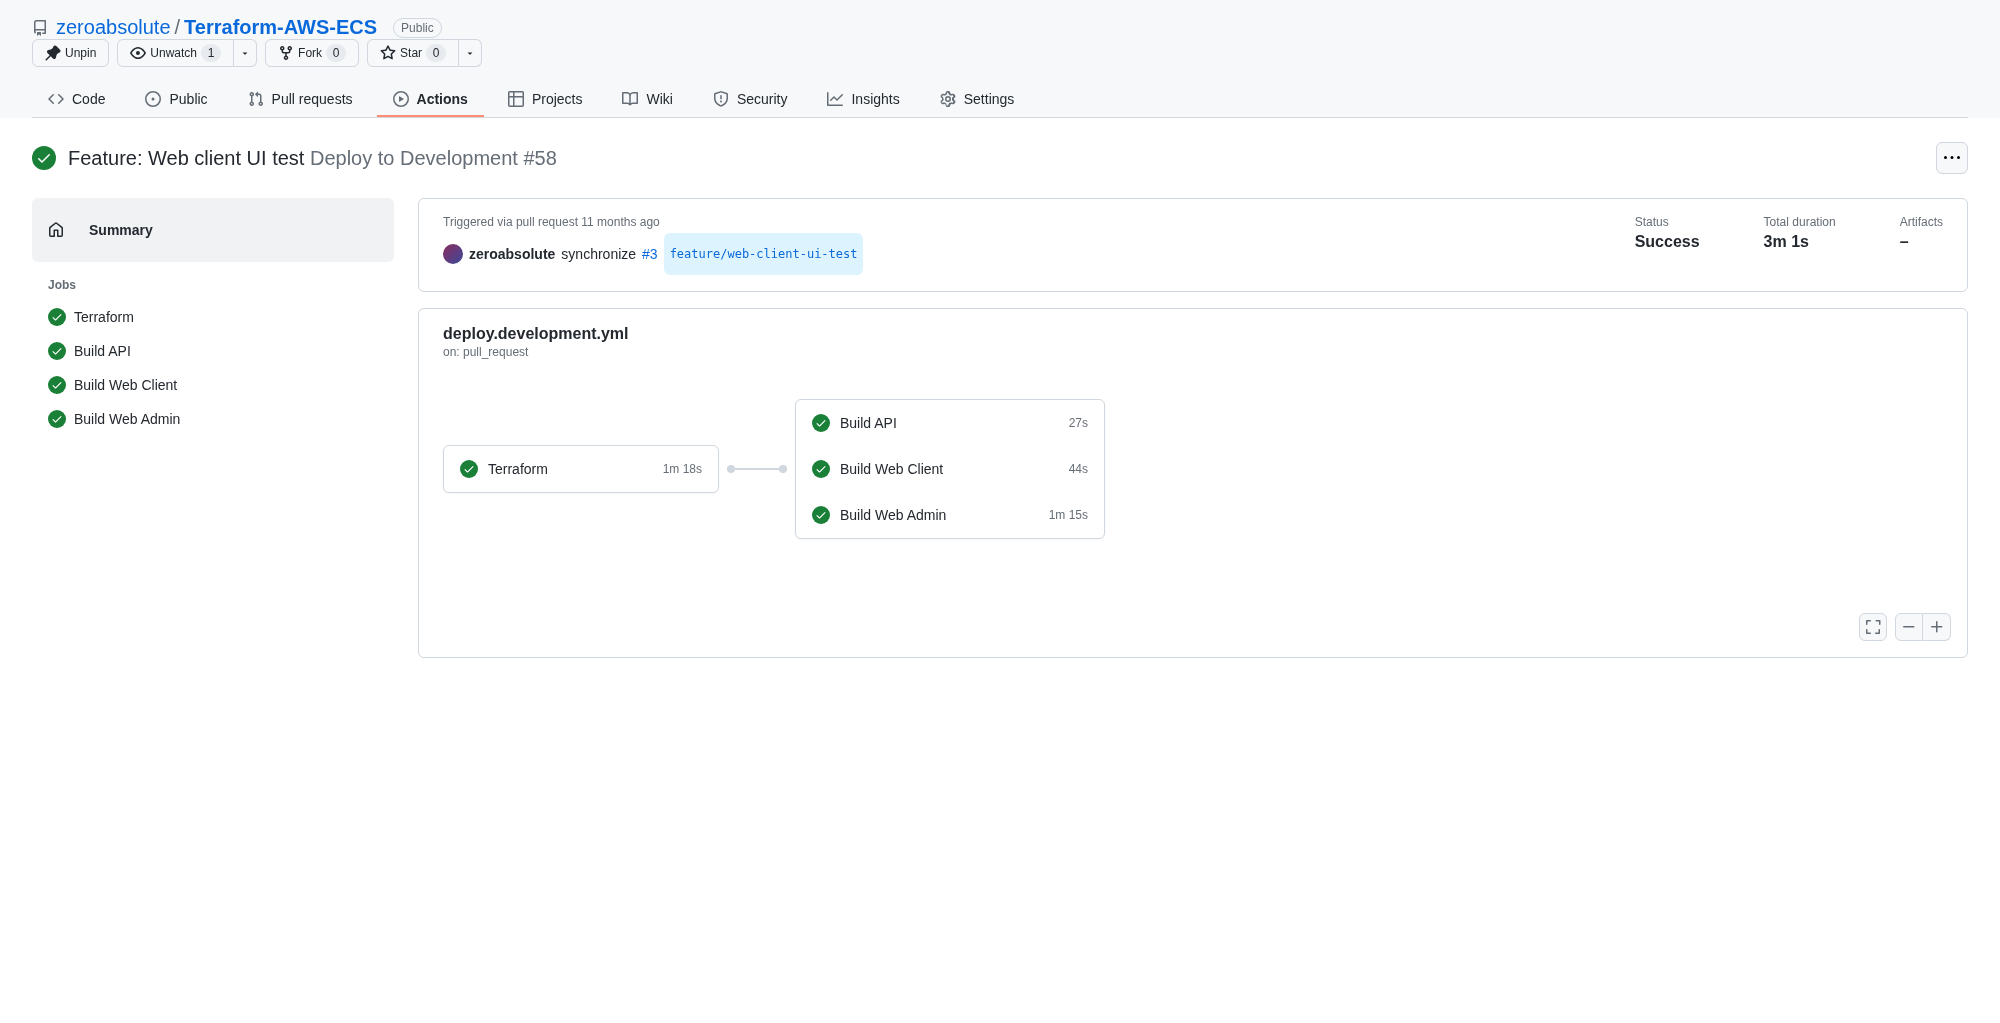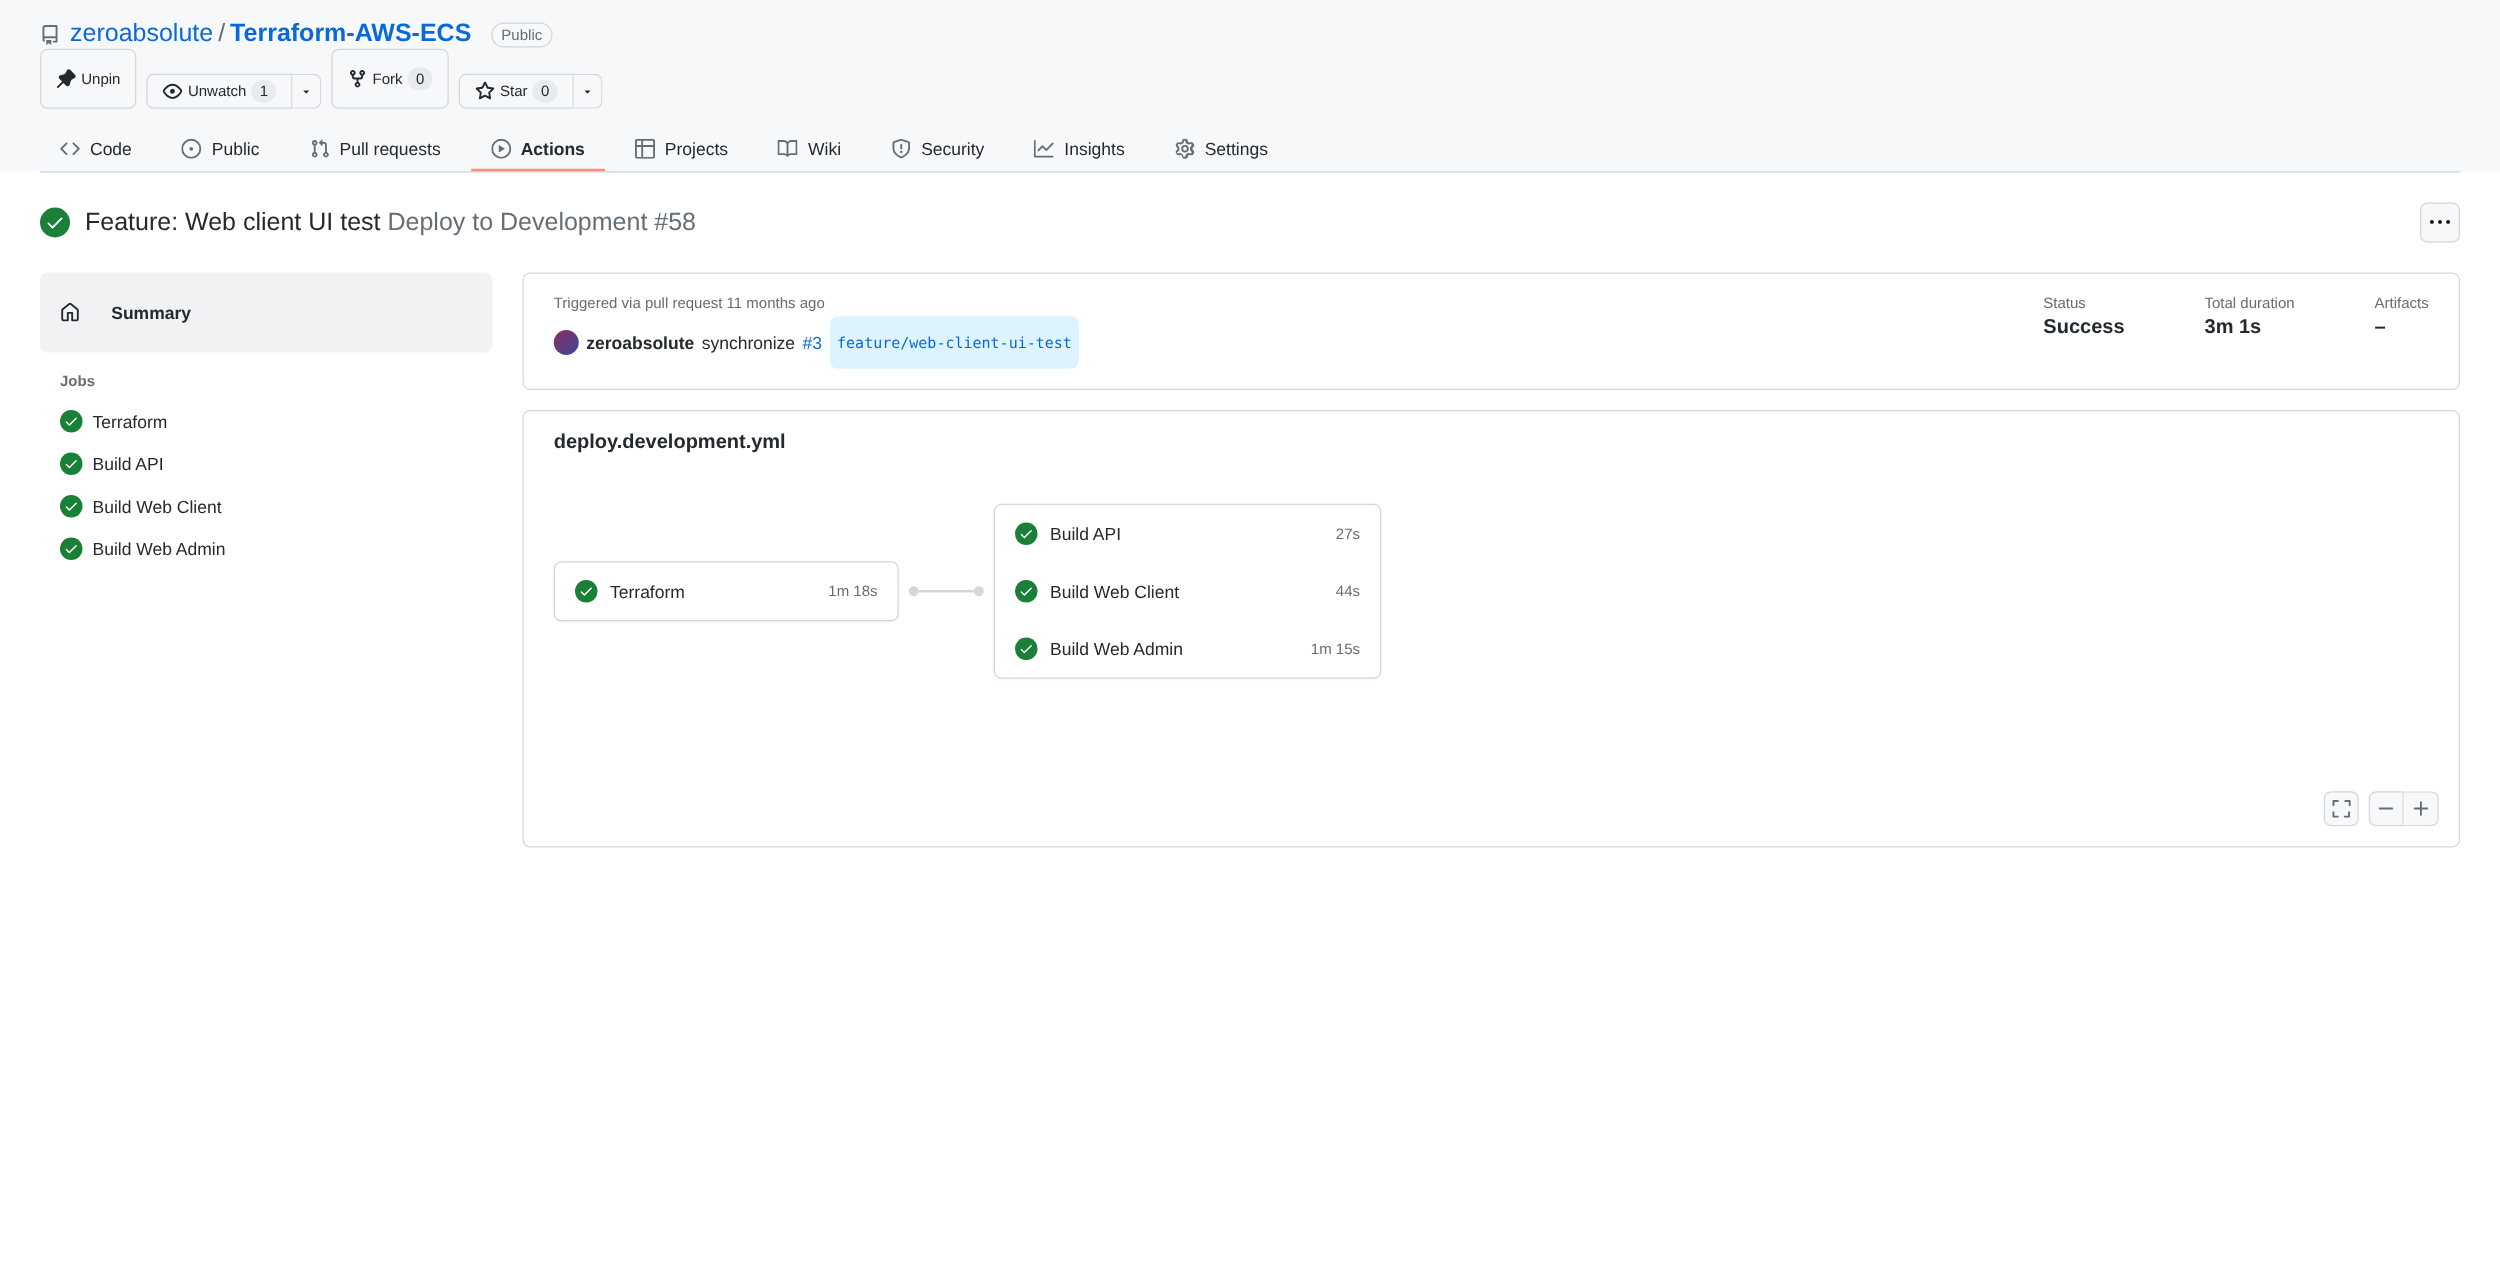--- a/index.html
+++ b/index.html
@@ -11,21 +11,21 @@
 .repo-title-group { display: flex; align-items: center; gap: 8px; }
 .repo-icon { color: #656d76; display: inline-flex; }
 .repo-title { font-size: 20px; font-weight: 400; }
 .repo-title a { color: #0969da; text-decoration: none; }
 .repo-title .sep { color: #656d76; margin: 0 4px; }
 .repo-title .repo-name { font-weight: 600; }
 .visibility-badge { display: inline-block; padding: 0 7px; font-size: 12px; font-weight: 500; line-height: 18px; border: 1px solid #d0d7de; border-radius: 2em; color: #656d76; margin-left: 8px; }
 
 .header-actions { display: flex; gap: 8px; }
 .btn { display: inline-flex; align-items: center; gap: 4px; padding: 3px 12px; font-size: 12px; font-weight: 500; line-height: 20px; background: #f6f8fa; border: 1px solid #d0d7de; border-radius: 6px; color: #24292f; cursor: pointer; }
-.btn-group { display: inline-flex; margin-top: 20px; }
+.btn-group { display: inline-flex; }
 .btn-group .btn { border-radius: 0; }
 .btn-group .btn:first-child { border-radius: 6px 0 0 6px; }
 .btn-group .btn:last-child { border-radius: 0 6px 6px 0; border-left: 0; }
 .btn .counter { display: inline-block; min-width: 20px; padding: 0 6px; font-size: 12px; font-weight: 500; line-height: 18px; background: rgba(175,184,193,0.2); border-radius: 2em; text-align: center; }
 .caret-btn { padding: 3px 6px; }
 
 
 .repo-tabs { display: flex; gap: 8px; border-bottom: 1px solid #d0d7de; }
 .tab { display: inline-flex; align-items: center; gap: 8px; padding: 8px 16px; font-size: 14px; color: #24292f; text-decoration: none; border-bottom: 2px solid transparent; cursor: pointer; }
 .tab.selected { font-weight: 600; border-bottom-color: #fd8c73; }
@@ -327,20 +327,21 @@
         </div>
         <div class="summary-section">
           <div class="summary-label">Artifacts</div>
           <div class="summary-value">–</div>
         </div>
       </div>
 
       <div class="graph-card">
         <div class="graph-header">
           <div class="workflow-file">deploy.development.yml</div>
+          <div class="trigger-event">on: pull_request</div>
         </div>
         <div class="graph-body">
           <div class="job-card job-card-single">
             <div class="job-row">
               <span class="status-circle status-circle-sm">
                   <svg width="12" height="12" viewBox="0 0 16 16" fill="currentColor">
                     <path d="M13.78 4.22a.75.75 0 0 1 0 1.06l-7.25 7.25a.75.75 0 0 1-1.06 0L2.22 9.28a.751.751 0 0 1 .018-1.042.751.751 0 0 1 1.042-.018L6 10.94l6.72-6.72a.75.75 0 0 1 1.06 0Z"></path>
                   </svg>
                 </span>
               <span class="job-name">Terraform</span>

